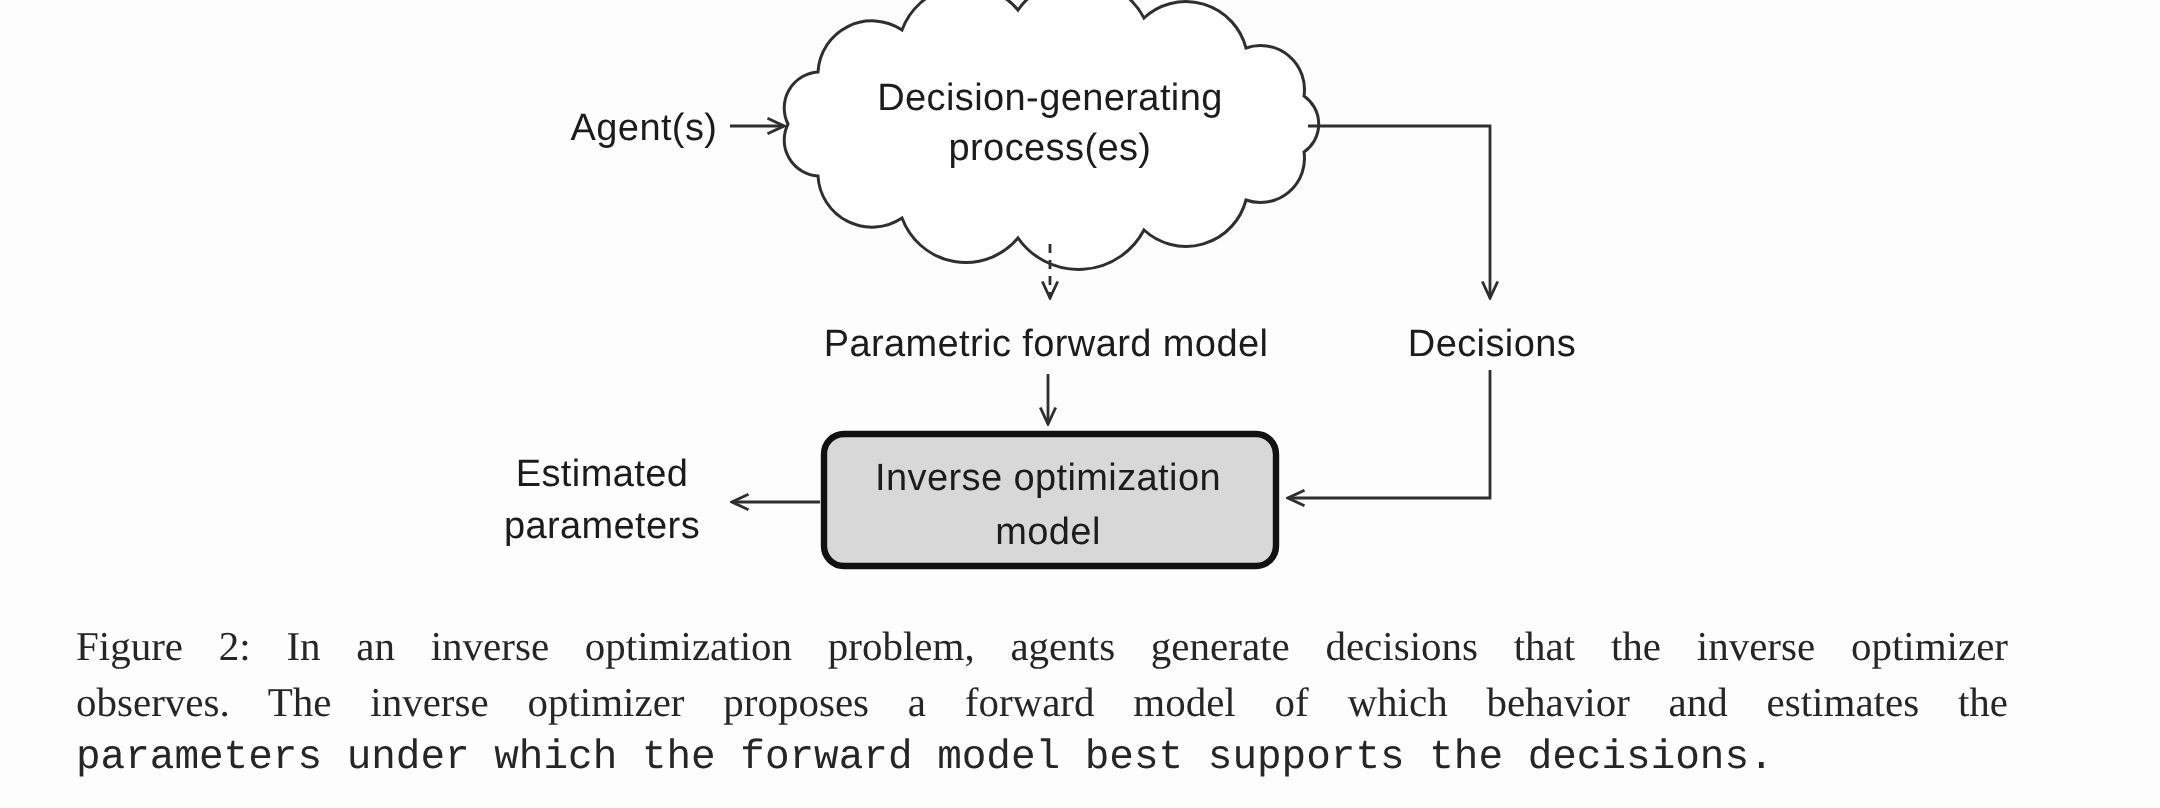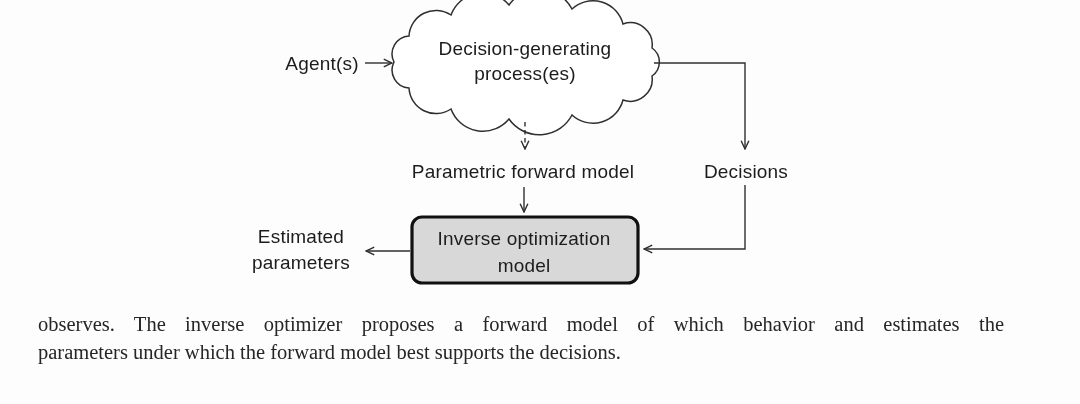--- a/index.html
+++ b/index.html
@@ -27,21 +27,21 @@
     font-family:"Liberation Sans",sans-serif;
     font-size:19px;fill:var(--text);
     text-anchor:middle;letter-spacing:0.2px;
   }
   .caption{
     position:absolute;left:38px;top:310px;width:966px;
     font-family:"Liberation Serif",serif;
     font-size:20.5px;line-height:28px;color:var(--caption);
   }
   .cap-line{text-align:justify;text-align-last:justify;}
-  .cap-line.last{text-align:center;text-align-last:left;}
+  .cap-line.last{text-align:center;text-align-last:left;font-family:Liberation Mono, monospace;}
 </style>
 </head>
 <body>
 
 <svg class="diagram" width="1080" height="302" viewBox="0 0 1080 302">
   <defs>
     <marker id="arr" viewBox="0 0 10 10" refX="9" refY="5" markerWidth="11" markerHeight="11" orient="auto" markerUnits="userSpaceOnUse">
       <path class="arrhead" d="M1.5,1.5 L9,5 L1.5,8.5"></path>
     </marker>
   </defs>
@@ -66,15 +66,16 @@
   <text class="lbl" x="525" y="80">process(es)</text>
   <text class="lbl" x="523" y="178">Parametric forward model</text>
   <text class="lbl" x="746" y="178">Decisions</text>
   <text class="lbl" x="524" y="245">Inverse optimization</text>
   <text class="lbl" x="524" y="272">model</text>
   <text class="lbl" x="301" y="243">Estimated</text>
   <text class="lbl" x="301" y="269">parameters</text>
 </svg>
 
 <div class="caption">
+  <div class="cap-line">Figure 2: In an inverse optimization problem, agents generate decisions that the inverse optimizer</div>
   <div class="cap-line">observes. The inverse optimizer proposes a forward model of which behavior and estimates the</div>
   <div class="cap-line last">parameters under which the forward model best supports the decisions.</div>
 </div>
 
 </body></html>

